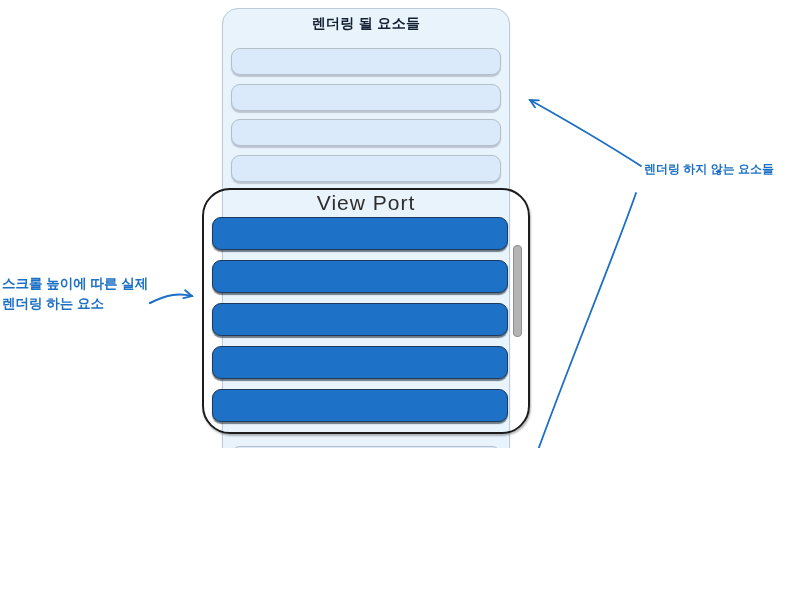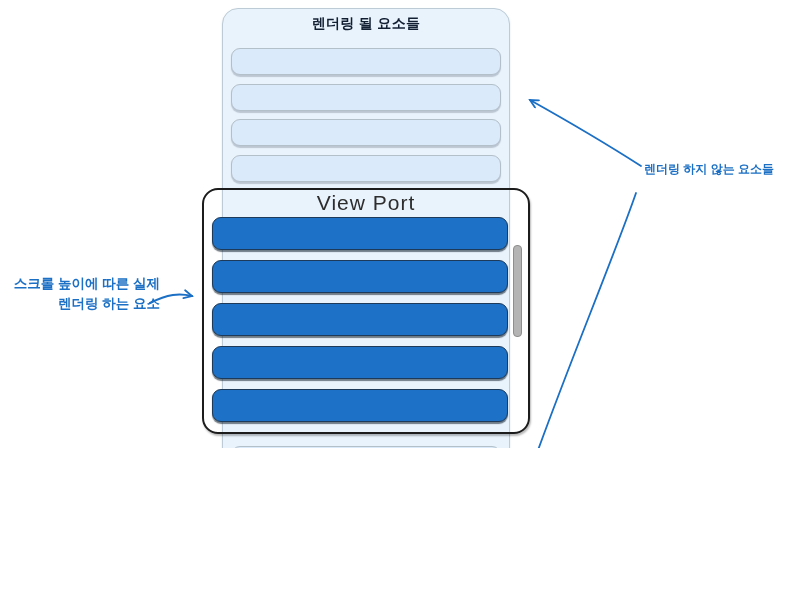--- a/index.html
+++ b/index.html
@@ -34,21 +34,21 @@
     background:var(--placeholder-row-bg, #dbeafa);
     border:1px solid var(--placeholder-row-border, #b3bfc9);
     border-radius:9px;
     box-shadow:0 1.5px 1px rgba(130,145,160,.45);
   }
 
   
   .viewport {
     position:absolute; left:202px; top:188px; width:328px; height:246px;
     border:2px solid var(--viewport-border, #1c1c1c);
-    border-radius:16px; box-sizing:border-box;
+    border-radius:28px; box-sizing:border-box;
     box-shadow:1px 2px 2px rgba(0,0,0,.28);
     background:transparent;
   }
   .viewport-title {
     position:absolute; top:1px; left:0; right:0; text-align:center;
     font-size:21px; letter-spacing:1px;
     color:var(--viewport-title-text, #2d2d2d);
   }
   .rendered-rows {
     position:absolute; left:8px; top:27px; width:296px;
@@ -64,21 +64,21 @@
   .scrollbar-thumb {
     position:absolute; left:309px; top:55px; width:9px; height:92px;
     box-sizing:border-box;
     background:var(--scrollbar-thumb, #b4b4b4);
     border:1px solid var(--scrollbar-border, #8e8e8e);
     border-radius:4px;
   }
 
   
   .label-left {
-    position:absolute; left:2px; top:274px; width:158px; text-align:right;
+    position:absolute; left:2px; top:274px; width:158px; text-align:left;
     font-size:13.5px; font-weight:bold; line-height:1.5;
     color:var(--annotation-blue, #1b6fc4);
   }
   .label-right {
     position:absolute; left:644px; top:161px; white-space:nowrap;
     font-size:12px; font-weight:bold;
     color:var(--annotation-blue, #1b6fc4);
   }
   .arrows {
     position:absolute; left:0; top:0; width:800px; height:592px;

